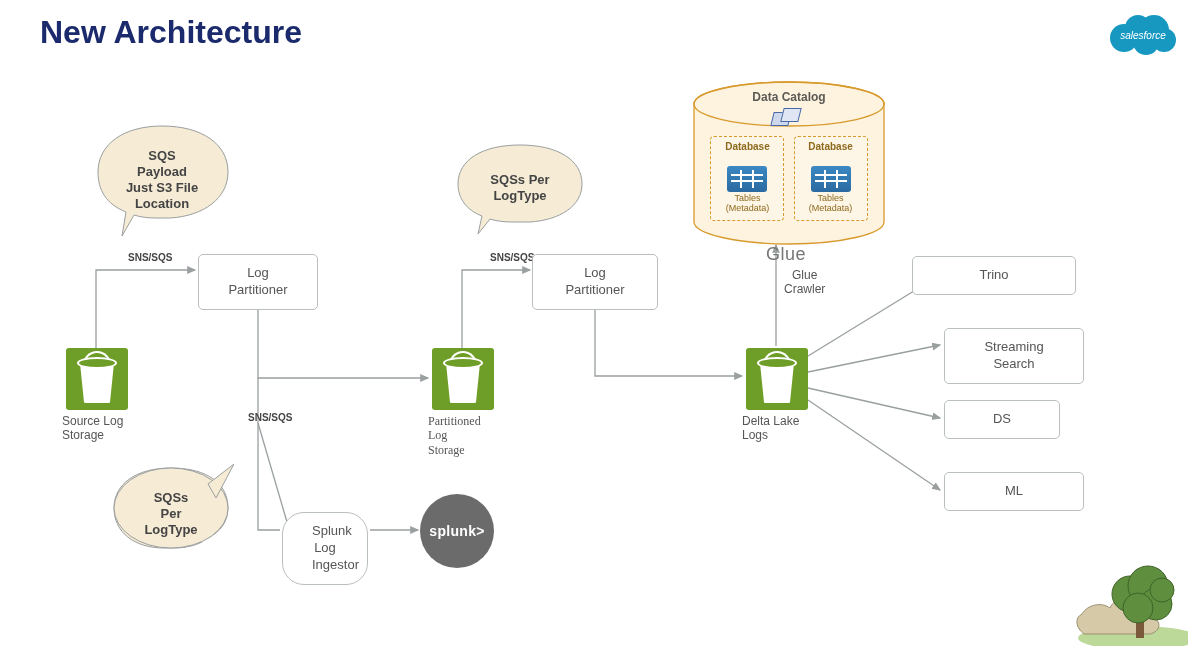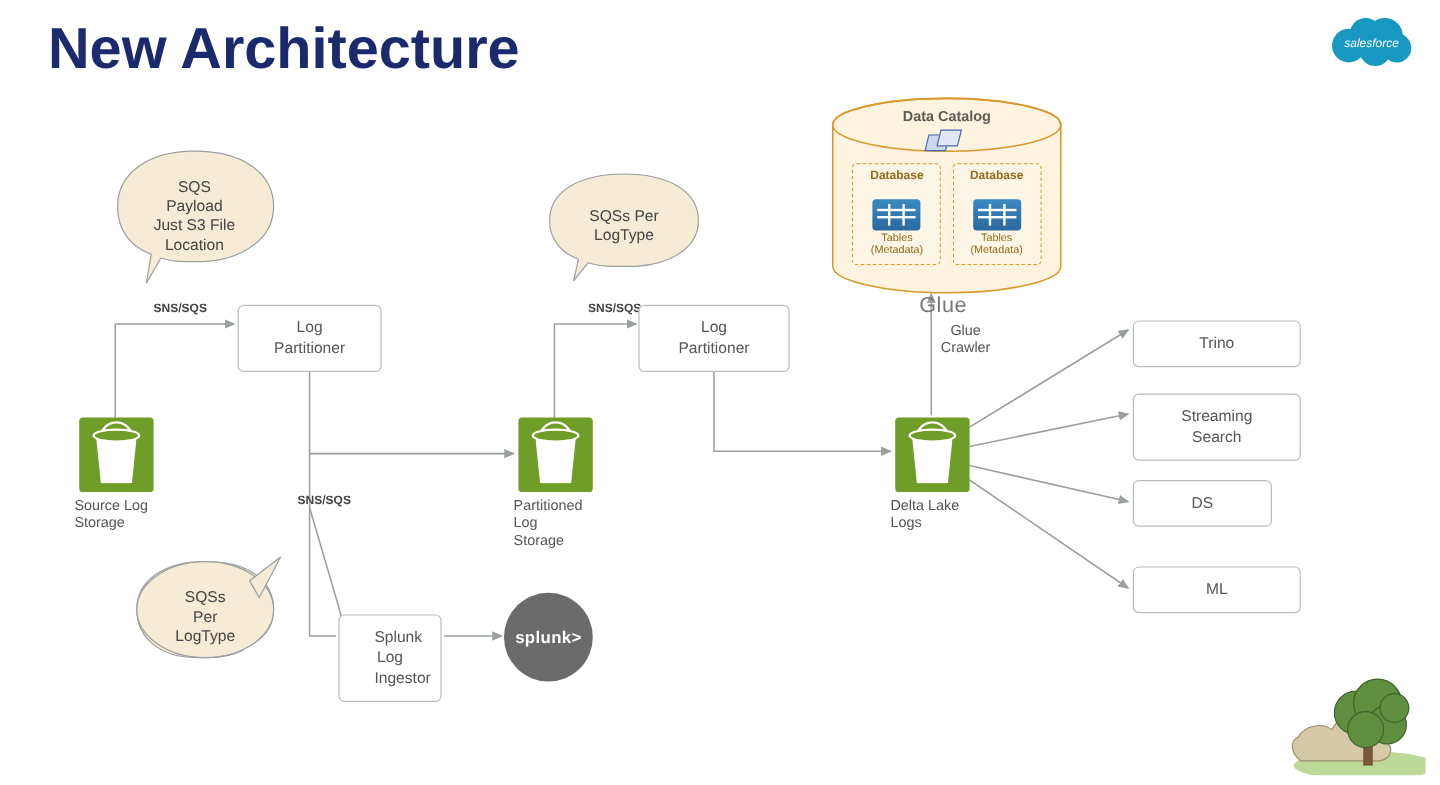--- a/index.html
+++ b/index.html
@@ -8,21 +8,21 @@
     width: 1200px; height: 654px;
     background: #ffffff;
     font-family: "Helvetica Neue", Arial, sans-serif;
     overflow: hidden;
     position: relative;
   }
   .title {
     position: absolute;
     top: 14px;
     left: 40px;
-    font-size: 48px;
+    font-size: 32px;
     font-weight: 700;
     color: #1a2a6c;
   }
   .sf-cloud {
     position: absolute;
     top: 8px;
     right: 20px;
   }
   
   .node {
@@ -120,21 +120,21 @@
     position: absolute;
     font-size: 13px;
     color: #444;
     text-align: center;
     line-height: 1.25;
     display: flex;
     align-items: center;
     justify-content: center;
   }
   .callout svg { position: absolute; inset: 0; z-index: 0; }
-  .callout-text { position: relative; z-index: 1; padding: 8px 10px; }
+  .callout-text { position: relative; z-index: 1; padding: 8px 10px; font-weight: bold; }
 
   
   .glue {
     position: absolute;
     text-align: center;
     font-size: 11px;
     color: #555;
   }
   .glue-title {
     font-size: 12px;
@@ -305,35 +305,35 @@
 </div>
 <div class="caption" style="left:62px; top:414px;">Source Log<br>Storage</div>
 
 <div class="bucket" style="left:432px; top:348px;">
   <div class="bucket-inner">
       <div class="bucket-handle"></div>
       <div class="bucket-lid"></div>
       <div class="bucket-body"></div>
     </div>
 </div>
-<div class="caption" style="left:428px; top:414px;">Partitioned<br>Log<br>Storage</div>
+<div class="caption" style="left:428px; top:414px;font-family:Liberation Serif, serif;">Partitioned<br>Log<br>Storage</div>
 
 <div class="bucket" style="left:746px; top:348px;">
   <div class="bucket-inner">
       <div class="bucket-handle"></div>
       <div class="bucket-lid"></div>
       <div class="bucket-body"></div>
     </div>
 </div>
 <div class="caption" style="left:742px; top:414px;">Delta Lake<br>Logs</div>
 
 <div class="node" style="left:198px; top:254px; width:120px;">Log Partitioner</div>
 <div class="node" style="left:532px; top:254px; width:126px;">Log Partitioner</div>
-<div class="node" style="left:282px; top:512px; width:86px;">Splunk Log<br>Ingestor</div>
-<div class="node" style="left:944px; top:256px; width:140px;margin-top:11px;">Trino</div>
+<div class="node" style="left:282px; top:512px; width:86px;border-radius:22px;">Splunk Log<br>Ingestor</div>
+<div class="node" style="left:912px; top:256px; width:164px;">Trino</div>
 <div class="node" style="left:944px; top:328px; width:140px;">Streaming Search</div>
 <div class="node" style="left:944px; top:400px; width:116px;">DS</div>
 <div class="node" style="left:944px; top:472px; width:140px;">ML</div>
 
 <div class="splunk" style="left:420px; top:494px;">splunk&gt;</div>
 
 <div class="glue" style="left:686px; top:80px; width:206px;">
   <svg width="206" height="166" viewBox="0 0 206 166" style="position:absolute; left:0; top:0;">
 
     <path d="M8 24 C8 12 52 2 103 2 C154 2 198 12 198 24 L198 142 C198 154 154 164 103 164 C52 164 8 154 8 142 Z" fill="#fdf3df" stroke="#d89a2c" stroke-width="1.3"></path>

